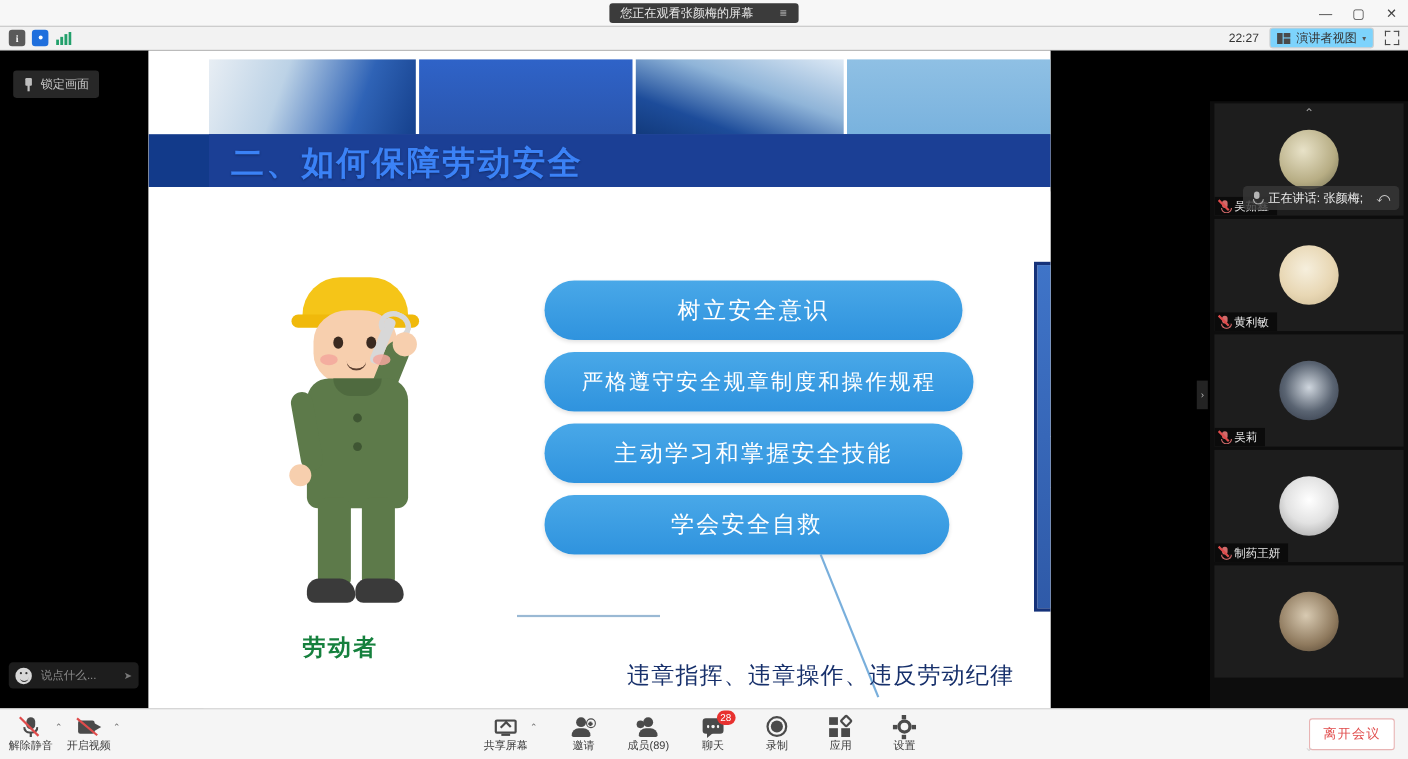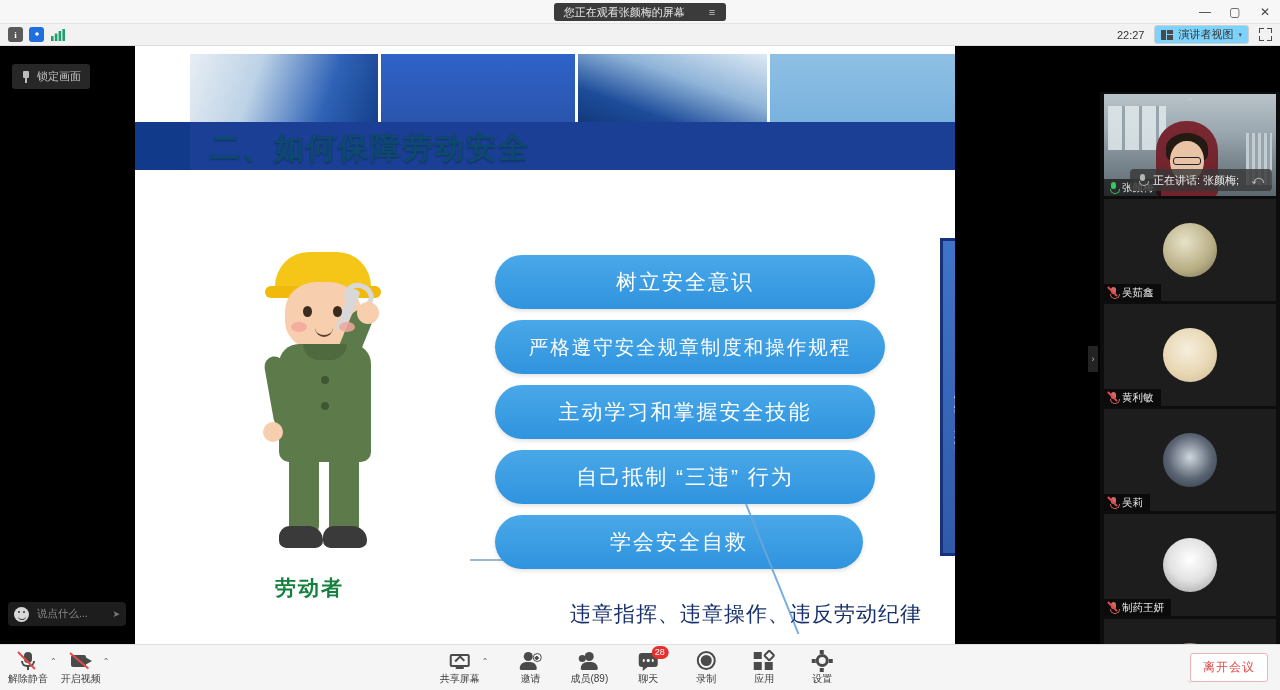--- a/index.html
+++ b/index.html
@@ -107,21 +107,21 @@
   .ppt-titlebar{
     position:absolute; left:0; top:76px; width:820px; height:48px;
     background:#123a8a;
   }
   .ppt-titlebar::after{
     content:""; position:absolute; left:55px; top:0; right:0; height:48px;
     background:#1b3f95;
   }
   .ppt-title{
     position:absolute; left:75px; top:82px; z-index:3;
-    color:#0c4a6e; font-size:30px; font-weight:bold; letter-spacing:2px;
+    color:#3b82f6; font-size:30px; font-weight:bold; letter-spacing:2px;
     font-family:"Liberation Sans","DejaVu Sans",sans-serif;
     text-shadow:0 1px 2px rgba(0,0,0,.3);
   }
   .ppt-body{ position:absolute; left:50px; top:128px; width:770px; height:470px; background:#fff; }
 
   
   .worker{ position:absolute; left:60px; top:70px; width:190px; height:330px; }
   .hat{ position:absolute; left:30px; top:8px; width:96px; height:40px;
         background:#f5c518; border-radius:48px 48px 8px 8px; }
   .hat::after{ content:""; position:absolute; left:-10px; bottom:-6px; width:116px; height:12px;
@@ -447,21 +447,20 @@
           <div class="shoe r"></div>
         </div>
         <div class="worker-label">劳动者</div>
 
         <div class="ptr2"></div>
 
         <div class="pills">
           <div class="pill">树立安全意识</div>
           <div class="pill wide">严格遵守安全规章制度和操作规程</div>
           <div class="pill">主动学习和掌握安全技能</div>
-          <div class="pill p4">自己抵制 “三违” 行为</div>
           <div class="pill p5">学会安全自救</div>
         </div>
 
         <div class="ptr"></div>
 
         <div class="vbox">
           <div class="vtext">保障人身安全 避免财产损失</div>
         </div>
 
         <div class="redline">违章指挥、违章操作、违反劳动纪律</div>
@@ -479,35 +478,20 @@
 
   <div class="toast">
     <span class="mic2"></span>
     <span>正在讲话: 张颜梅;</span>
     <span class="reply">⤺</span>
   </div>
 
   <div class="rail">
     <span class="rail-up">⌃</span>
 
-    <div class="tile first">
-      <div class="cam">
-        <div class="win"></div>
-        <div class="rad"></div>
-        <div class="person">
-          <div class="hair"></div>
-          <div class="face"></div>
-          <div class="glasses"></div>
-        </div>
-      </div>
-      <div class="nametag">
-        <span class="mic on"></span>
-        <span>张颜梅</span>
-      </div>
-    </div>
 
     <div class="tile">
       <div class="av a1"></div>
       <div class="nametag">
         <span class="mic muted">
             <i class="slash"></i>
           </span>
         <span>吴茹鑫</span>
       </div>
     </div>

